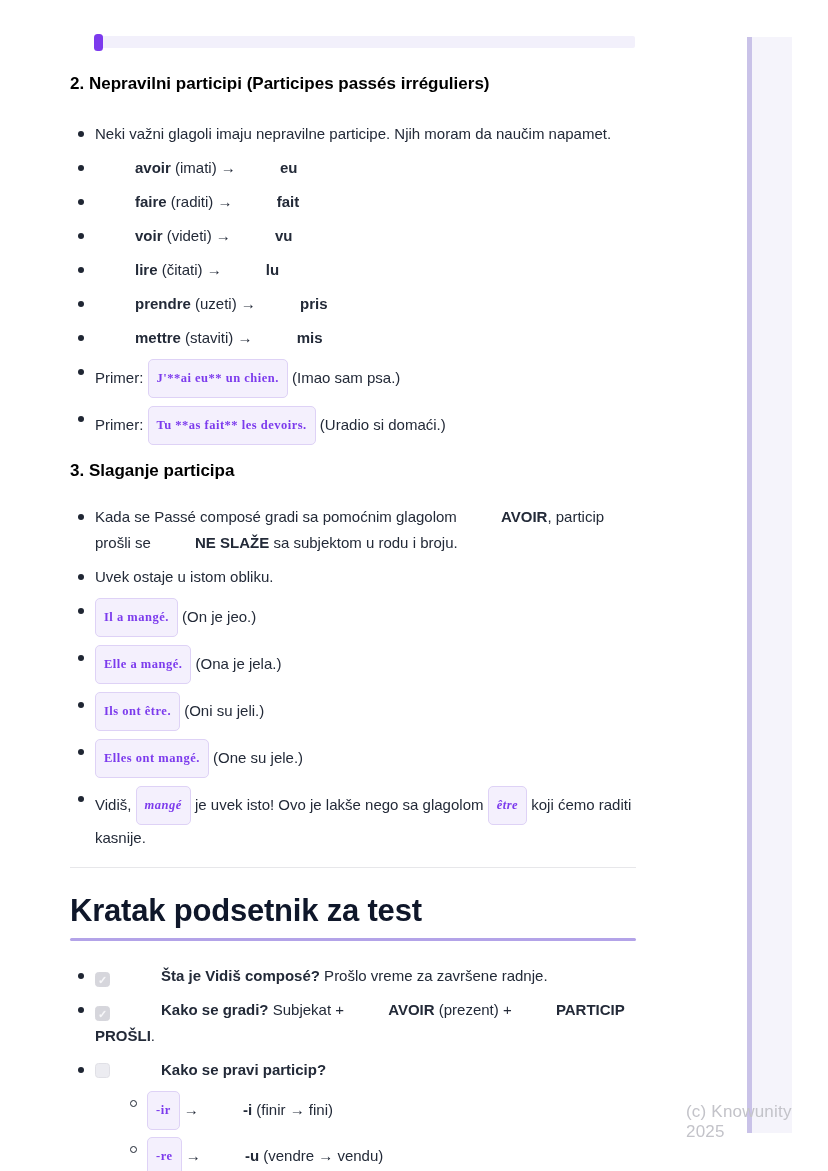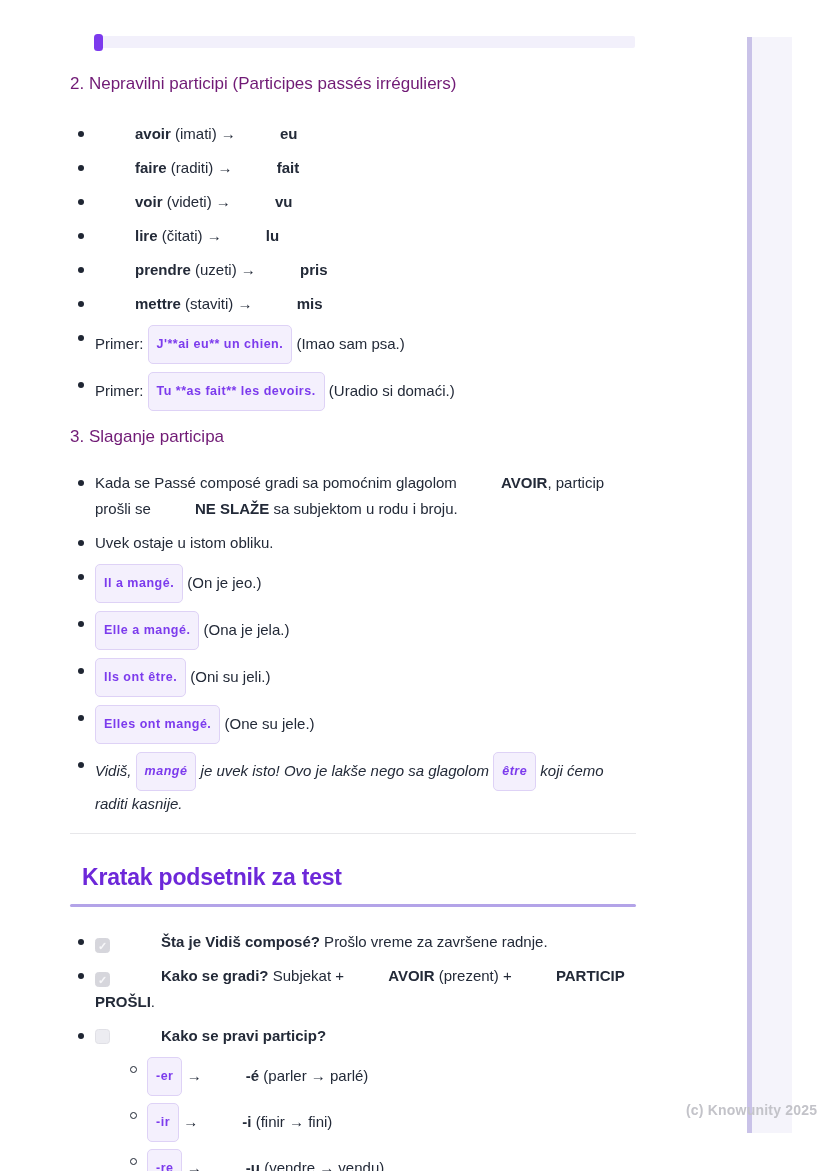--- a/index.html
+++ b/index.html
@@ -9,47 +9,47 @@
   
   .top-strip{position:absolute;left:96px;top:36px;width:539px;height:12px;
              background:#f2f0fb;border-radius:2px;}
   .top-cap{position:absolute;left:94px;top:34px;width:9px;height:17px;
            background:#7c3aed;border-radius:3.5px;}
 
   
   .right-rail{position:absolute;left:747px;top:37px;width:40px;height:1096px;
               background:#f5f4fb;border-left:5px solid #c9c2e8;}
 
-  .watermark{position:absolute;left:686px;top:1102px;font-size:14px;
-             color:#c3c3c9;letter-spacing:0.2px;z-index:3;font-weight:bold;}
+  .watermark{position:absolute;left:686px;top:1102px;font-size:17px;
+             color:#c3c3c9;letter-spacing:0.2px;z-index:3;}
 
   .content{position:absolute;left:70px;top:0;width:566px;}
 
-  h3{font-size:17px;font-weight:400;color:#701a75;line-height:23px;margin:0;}
+  h3{font-size:17px;font-weight:700;color:#000000;line-height:23px;margin:0;}
   .h3-a{margin:72px 0 26px 0;}
   .h3-b{margin:14px 0 22px 0;}
 
   ul{list-style:none;margin:0;padding:0;}
   .li{position:relative;padding-left:25px;margin-bottom:8px;
       font-size:15px;line-height:26px;color:#232a38;}
   .li.dot::before{content:"";position:absolute;left:8px;top:10px;width:6px;height:6px;
       border-radius:50%;background:#1f2633;}
   .b{font-weight:700;margin-left:40px;}
-  .i{font-style:italic;}
+  .i{}
 
-  .code{display:inline-block;font-family:Liberation Sans, sans-serif;
+  .code{display:inline-block;font-family:Liberation Serif, serif;
         font-size:12.5px;font-weight:700;color:#7c3bed;background:#f4f0fd;
         border:1px solid #ded2f6;border-radius:5px;padding:10px 8px;line-height:17px;
         vertical-align:1px;letter-spacing:0.5px;}
   .code.i{font-style:italic;}
 
   .divider{border:none;border-top:1px solid #e7e7ea;margin:16px 0 0 0;width:100%;}
 
-  .h1{font-size:23px;font-weight:700;color:#6d28d9;line-height:34px;
-      margin:26px 0 0 12px;letter-spacing:-0.2px;}
+  .h1{font-size:31px;font-weight:700;color:#0f172a;line-height:34px;
+      margin:26px 0 0 0;letter-spacing:-0.2px;}
   .h1-underline{height:3px;background:#b3a3e8;border-radius:2px;margin-top:10px;width:100%;}
 
   .check-list{margin-top:22px;}
   .checkbox{display:inline-block;width:15px;height:15px;border-radius:3.5px;
             background:#ececf1;border:1px solid #e0e0e6;box-sizing:border-box;
             margin-right:11px;vertical-align:-3px;text-align:center;}
   .checkbox.checked{background:#d6d6dc;border-color:#d6d6dc;}
   .check-glyph{display:block;font-size:11px;line-height:14px;color:#f7f7f9;font-weight:700;}
 
   .sub-list{margin-top:8px;}
@@ -66,20 +66,21 @@
   <div class="top-strip"></div>
   <div class="top-cap"></div>
   <aside class="right-rail"></aside>
   <div class="watermark">(c) Knowunity 2025</div>
 
   <main class="content">
 
     <h3 class="h3-a">2. Nepravilni participi (Participes passés irréguliers)</h3>
 
     <ul>
+      <li class="li dot"><span>Neki važni glagoli imaju nepravilne participe. Njih moram da naučim napamet.</span></li>
       <li class="li dot"><span class="b">avoir</span><span> (imati) → </span><span class="b">eu</span></li>
       <li class="li dot"><span class="b">faire</span><span> (raditi) → </span><span class="b">fait</span></li>
       <li class="li dot"><span class="b">voir</span><span> (videti) → </span><span class="b">vu</span></li>
       <li class="li dot"><span class="b">lire</span><span> (čitati) → </span><span class="b">lu</span></li>
       <li class="li dot"><span class="b">prendre</span><span> (uzeti) → </span><span class="b">pris</span></li>
       <li class="li dot"><span class="b">mettre</span><span> (staviti) → </span><span class="b">mis</span></li>
       <li class="li dot"><span>Primer: </span><span class="code">J'**ai eu** un chien.</span><span> (Imao sam psa.)</span></li>
       <li class="li dot"><span>Primer: </span><span class="code">Tu **as fait** les devoirs.</span><span> (Uradio si domaći.)</span></li>
     </ul>
 
@@ -103,21 +104,20 @@
     <ul class="check-list">
       <li class="li dot">
         <span class="checkbox checked"><span class="check-glyph">✓</span></span><span class="b">Šta je Vidiš composé?</span><span> Prošlo vreme za završene radnje.</span>
       </li>
       <li class="li dot">
         <span class="checkbox checked"><span class="check-glyph">✓</span></span><span class="b">Kako se gradi?</span><span> Subjekat + </span><span class="b">AVOIR</span><span> (prezent) + </span><span class="b">PARTICIP PROŠLI</span><span>.</span>
       </li>
       <li class="li dot">
         <span class="checkbox"></span><span class="b">Kako se pravi particip?</span>
         <ul class="sub-list">
-          <li class="sub-li"><span class="code">-er</span><span> → </span><span class="b">-é</span><span> (parler → parlé)</span></li>
           <li class="sub-li"><span class="code">-ir</span><span> → </span><span class="b">-i</span><span> (finir → fini)</span></li>
           <li class="sub-li"><span class="code">-re</span><span> → </span><span class="b">-u</span><span> (vendre → vendu)</span></li>
         </ul>
       </li>
     </ul>
 
   </main>
 </div>
 
 </body></html>

